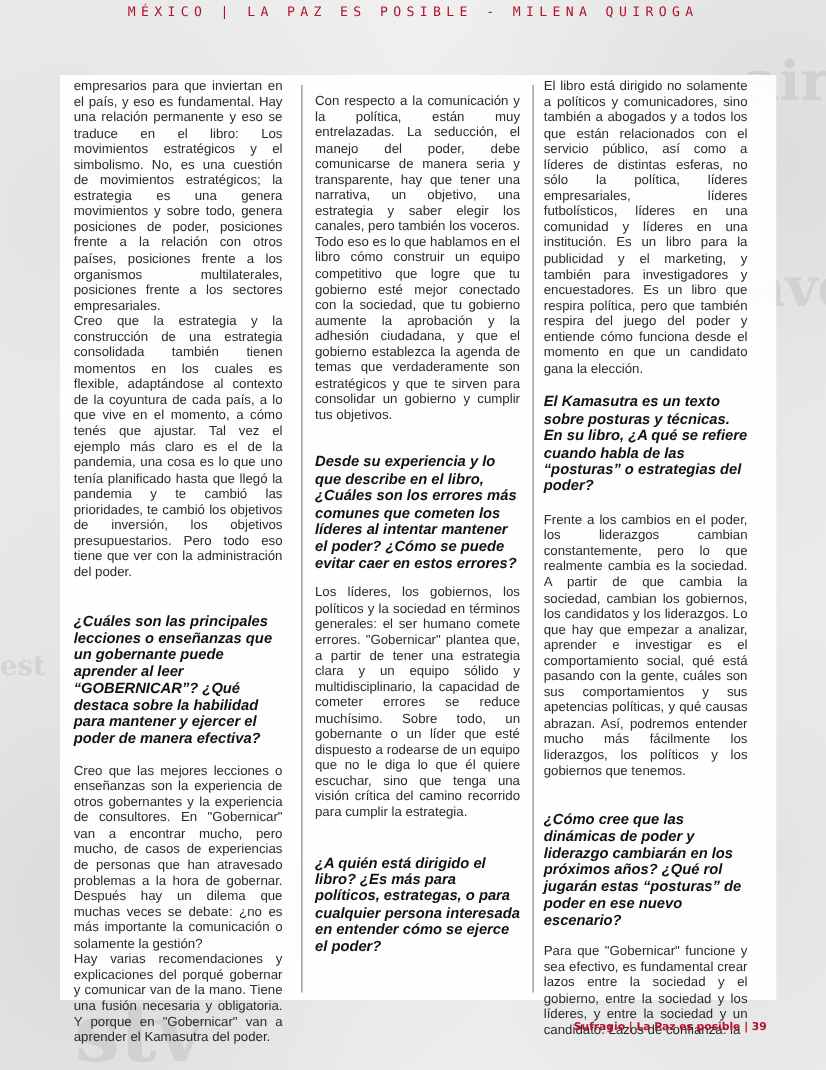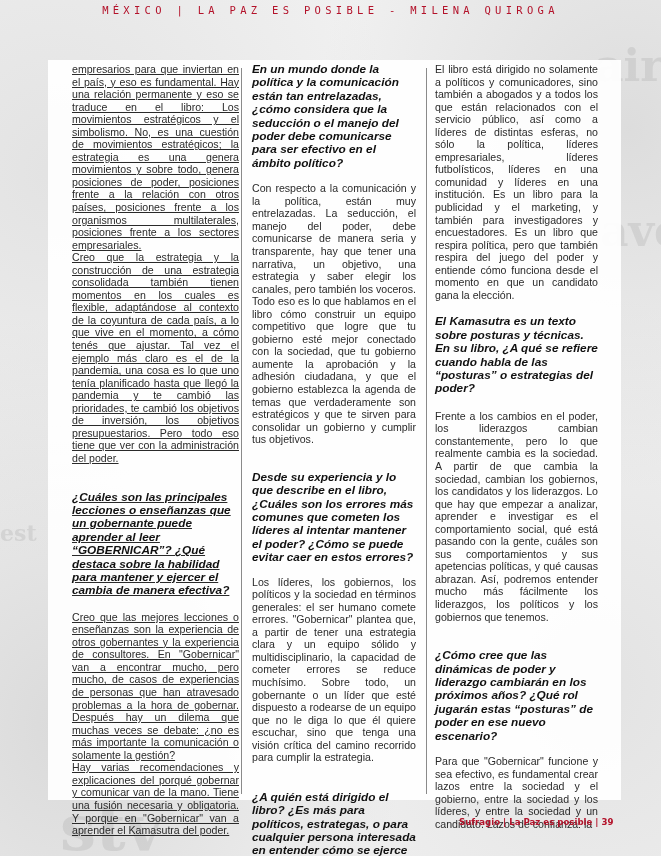--- a/index.html
+++ b/index.html
@@ -29,21 +29,21 @@
     .header {
       position: absolute; top: 4px; left: 0; width: 661px; text-align: center;
       font-family: "DejaVu Sans Mono", monospace; font-size: 10.5px;
       letter-spacing: 4.3px; color: #b3122a;
     }
     .col {
       position: absolute; top: 63px; font-size: 10.6px; line-height: 12.55px;
       text-align: justify;
     }
     .col p { margin: 0; }
-    .col1 { left: 72px; width: 167px; text-decoration: underline; }
+    .col1 { left: 59px; width: 167px; }
     .col2 { left: 252px; width: 164px; }
     .col3 { left: 435px; width: 163px; }
     .q {
       font-weight: bold; font-style: italic; color: #111;
       font-size: 11.8px; line-height: 13.4px; text-align: left;
     }
     .divider {
       position: absolute; width: 1px; background: #8a8a8a;
     }
     .footer {
@@ -64,27 +64,26 @@
 <div class="page"></div>
 
 <div class="header">MÉXICO | LA PAZ ES POSIBLE - MILENA QUIROGA</div>
 
 <div class="divider" style="left:241px;top:68px;height:726px;"></div>
 <div class="divider" style="left:426px;top:68px;height:726px;"></div>
 
 <div class="col col1">
   <p>empresarios para que inviertan en el país, y eso es fundamental. Hay una relación permanente y eso se traduce en el libro: Los movimientos estratégicos y el simbolismo. No, es una cuestión de movimientos estratégicos; la estrategia es una genera movimientos y sobre todo, genera posiciones de poder, posiciones frente a la relación con otros países, posiciones frente a los organismos multilaterales, posiciones frente a los sectores empresariales.</p>
   <p>Creo que la estrategia y la construcción de una estrategia consolidada también tienen momentos en los cuales es flexible, adaptándose al contexto de la coyuntura de cada país, a lo que vive en el momento, a cómo tenés que ajustar. Tal vez el ejemplo más claro es el de la pandemia, una cosa es lo que uno tenía planificado hasta que llegó la pandemia y te cambió las prioridades, te cambió los objetivos de inversión, los objetivos presupuestarios. Pero todo eso tiene que ver con la administración del poder.</p>
-  <p class="q" style="margin-top:26px;">¿Cuáles son las principales lecciones o enseñanzas que un gobernante puede aprender al leer “GOBERNICAR”? ¿Qué destaca sobre la habilidad para mantener y ejercer el cambia de manera efectiva?</p>
+  <p class="q" style="margin-top:26px;">¿Cuáles son las principales lecciones o enseñanzas que un gobernante puede aprender al leer “GOBERNICAR”? ¿Qué destaca sobre la habilidad para mantener y ejercer el poder de manera efectiva?</p>
   <p style="margin-top:13px;">Creo que las mejores lecciones o enseñanzas son la experiencia de otros gobernantes y la experiencia de consultores. En "Gobernicar" van a encontrar mucho, pero mucho, de casos de experiencias de personas que han atravesado problemas a la hora de gobernar. Después hay un dilema que muchas veces se debate: ¿no es más importante la comunicación o solamente la gestión?</p>
   <p>Hay varias recomendaciones y explicaciones del porqué gobernar y comunicar van de la mano. Tiene una fusión necesaria y obligatoria. Y porque en "Gobernicar" van a aprender el Kamasutra del poder.</p>
 </div>
 
 <div class="col col2">
-  <p class="q">En un mundo donde la política y la comunicación están tan entrelazadas, ¿cómo considera que la seducción o el manejo del poder debe comunicarse para ser efectivo en el ámbito político?</p>
   <p style="margin-top:12px;">Con respecto a la comunicación y la política, están muy entrelazadas. La seducción, el manejo del poder, debe comunicarse de manera seria y transparente, hay que tener una narrativa, un objetivo, una estrategia y saber elegir los canales, pero también los voceros. Todo eso es lo que hablamos en el libro cómo construir un equipo competitivo que logre que tu gobierno esté mejor conectado con la sociedad, que tu gobierno aumente la aprobación y la adhesión ciudadana, y que el gobierno establezca la agenda de temas que verdaderamente son estratégicos y que te sirven para consolidar un gobierno y cumplir tus objetivos.</p>
   <p class="q" style="margin-top:25px;">Desde su experiencia y lo que describe en el libro, ¿Cuáles son los errores más comunes que cometen los líderes al intentar mantener el poder? ¿Cómo se puede evitar caer en estos errores?</p>
   <p style="margin-top:11px;">Los líderes, los gobiernos, los políticos y la sociedad en términos generales: el ser humano comete errores. "Gobernicar" plantea que, a partir de tener una estrategia clara y un equipo sólido y multidisciplinario, la capacidad de cometer errores se reduce muchísimo. Sobre todo, un gobernante o un líder que esté dispuesto a rodearse de un equipo que no le diga lo que él quiere escuchar, sino que tenga una visión crítica del camino recorrido para cumplir la estrategia.</p>
   <p class="q" style="margin-top:27px;">¿A quién está dirigido el libro? ¿Es más para políticos, estrategas, o para cualquier persona interesada en entender cómo se ejerce el poder?</p>
 </div>
 
 <div class="col col3">
   <p>El libro está dirigido no solamente a políticos y comunicadores, sino también a abogados y a todos los que están relacionados con el servicio público, así como a líderes de distintas esferas, no sólo la política, líderes empresariales, líderes futbolísticos, líderes en una comunidad y líderes en una institución. Es un libro para la publicidad y el marketing, y también para investigadores y encuestadores. Es un libro que respira política, pero que también respira del juego del poder y entiende cómo funciona desde el momento en que un candidato gana la elección.</p>
   <p class="q" style="margin-top:14px;">El Kamasutra es un texto sobre posturas y técnicas. En su libro, ¿A qué se refiere cuando habla de las “posturas” o estrategias del poder?</p>
   <p style="margin-top:14px;">Frente a los cambios en el poder, los liderazgos cambian constantemente, pero lo que realmente cambia es la sociedad. A partir de que cambia la sociedad, cambian los gobiernos, los candidatos y los liderazgos. Lo que hay que empezar a analizar, aprender e investigar es el comportamiento social, qué está pasando con la gente, cuáles son sus comportamientos y sus apetencias políticas, y qué causas abrazan. Así, podremos entender mucho más fácilmente los liderazgos, los políticos y los gobiernos que tenemos.</p>

